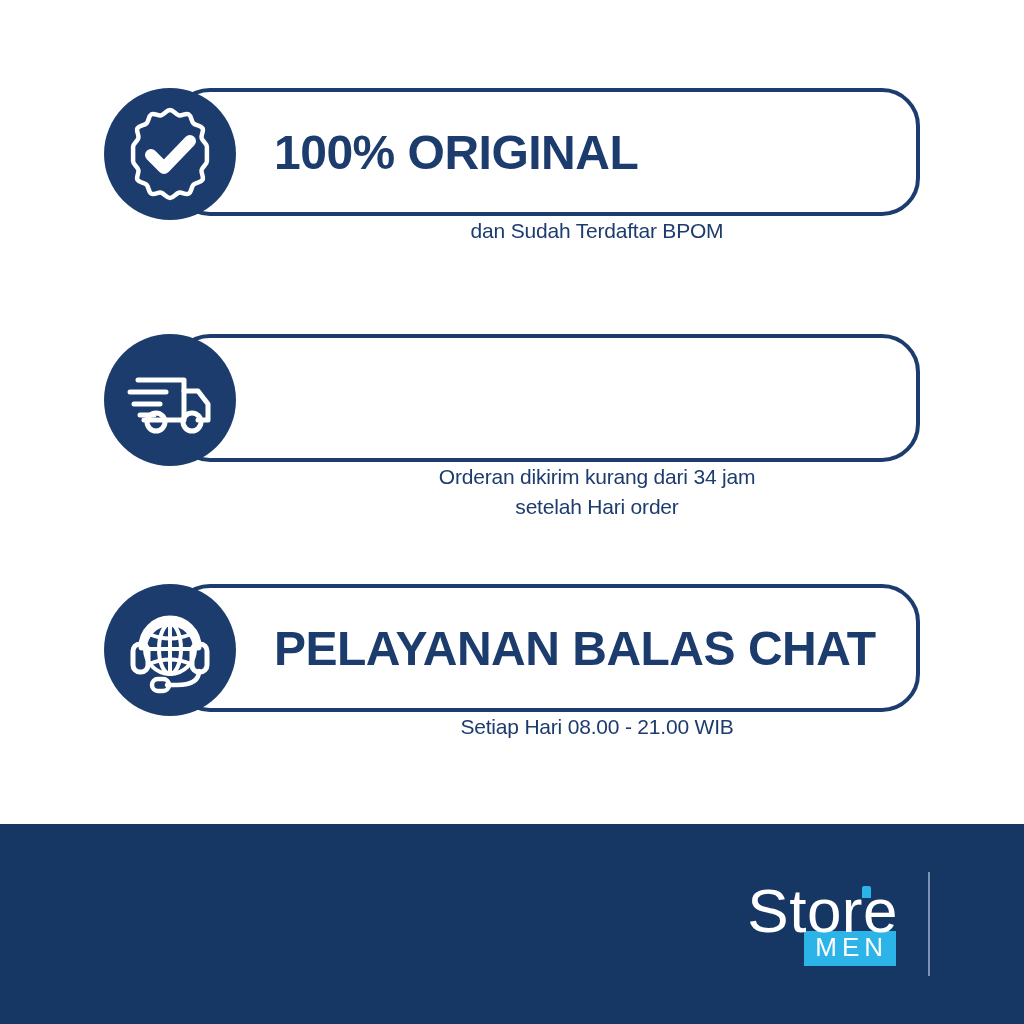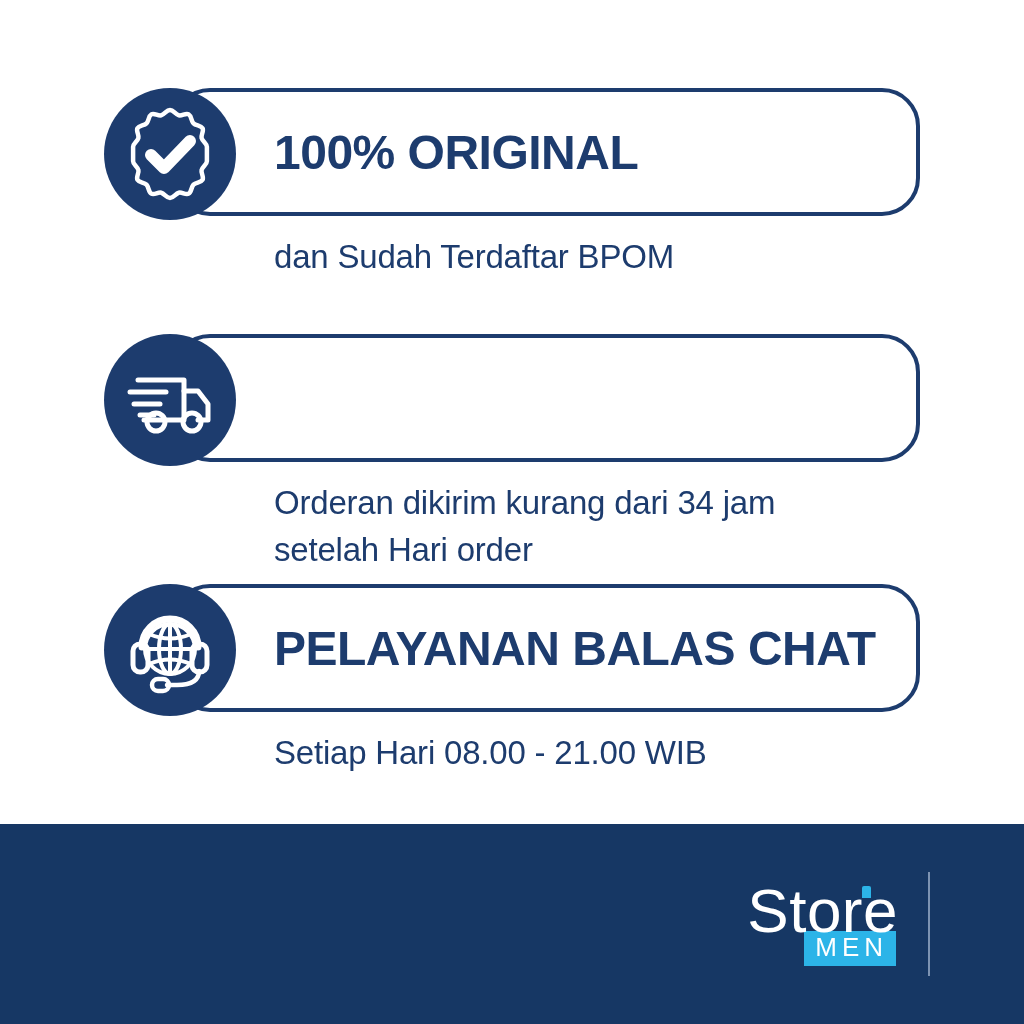--- a/index.html
+++ b/index.html
@@ -23,20 +23,21 @@
   }
 
   
   .features {
     position: absolute;
     left: 0;
     top: 0;
     width: 1024px;
     height: 824px;
     background: #ffffff;
+    text-align: center;
   }
 
   .feature {
     position: absolute;
     left: 104px;
     width: 816px;
   }
 
   .feature-1 { top: 88px; }
   .feature-2 { top: 334px; }
@@ -87,23 +88,22 @@
     align-items: center;
     justify-content: center;
     z-index: 3;
   }
 
   .icon-circle svg {
     display: block;
   }
 
   .feature-sub {
-    margin-top: 18px;
     padding-left: 170px;
-    font-size: 33px;
+    font-size: 21px;
     font-weight: 400;
     line-height: 1.42;
     color: #1d3c6e;
     letter-spacing: -0.2px;
   }
   .feature-sub .sub-line {
     display: block;
   }
 
   

